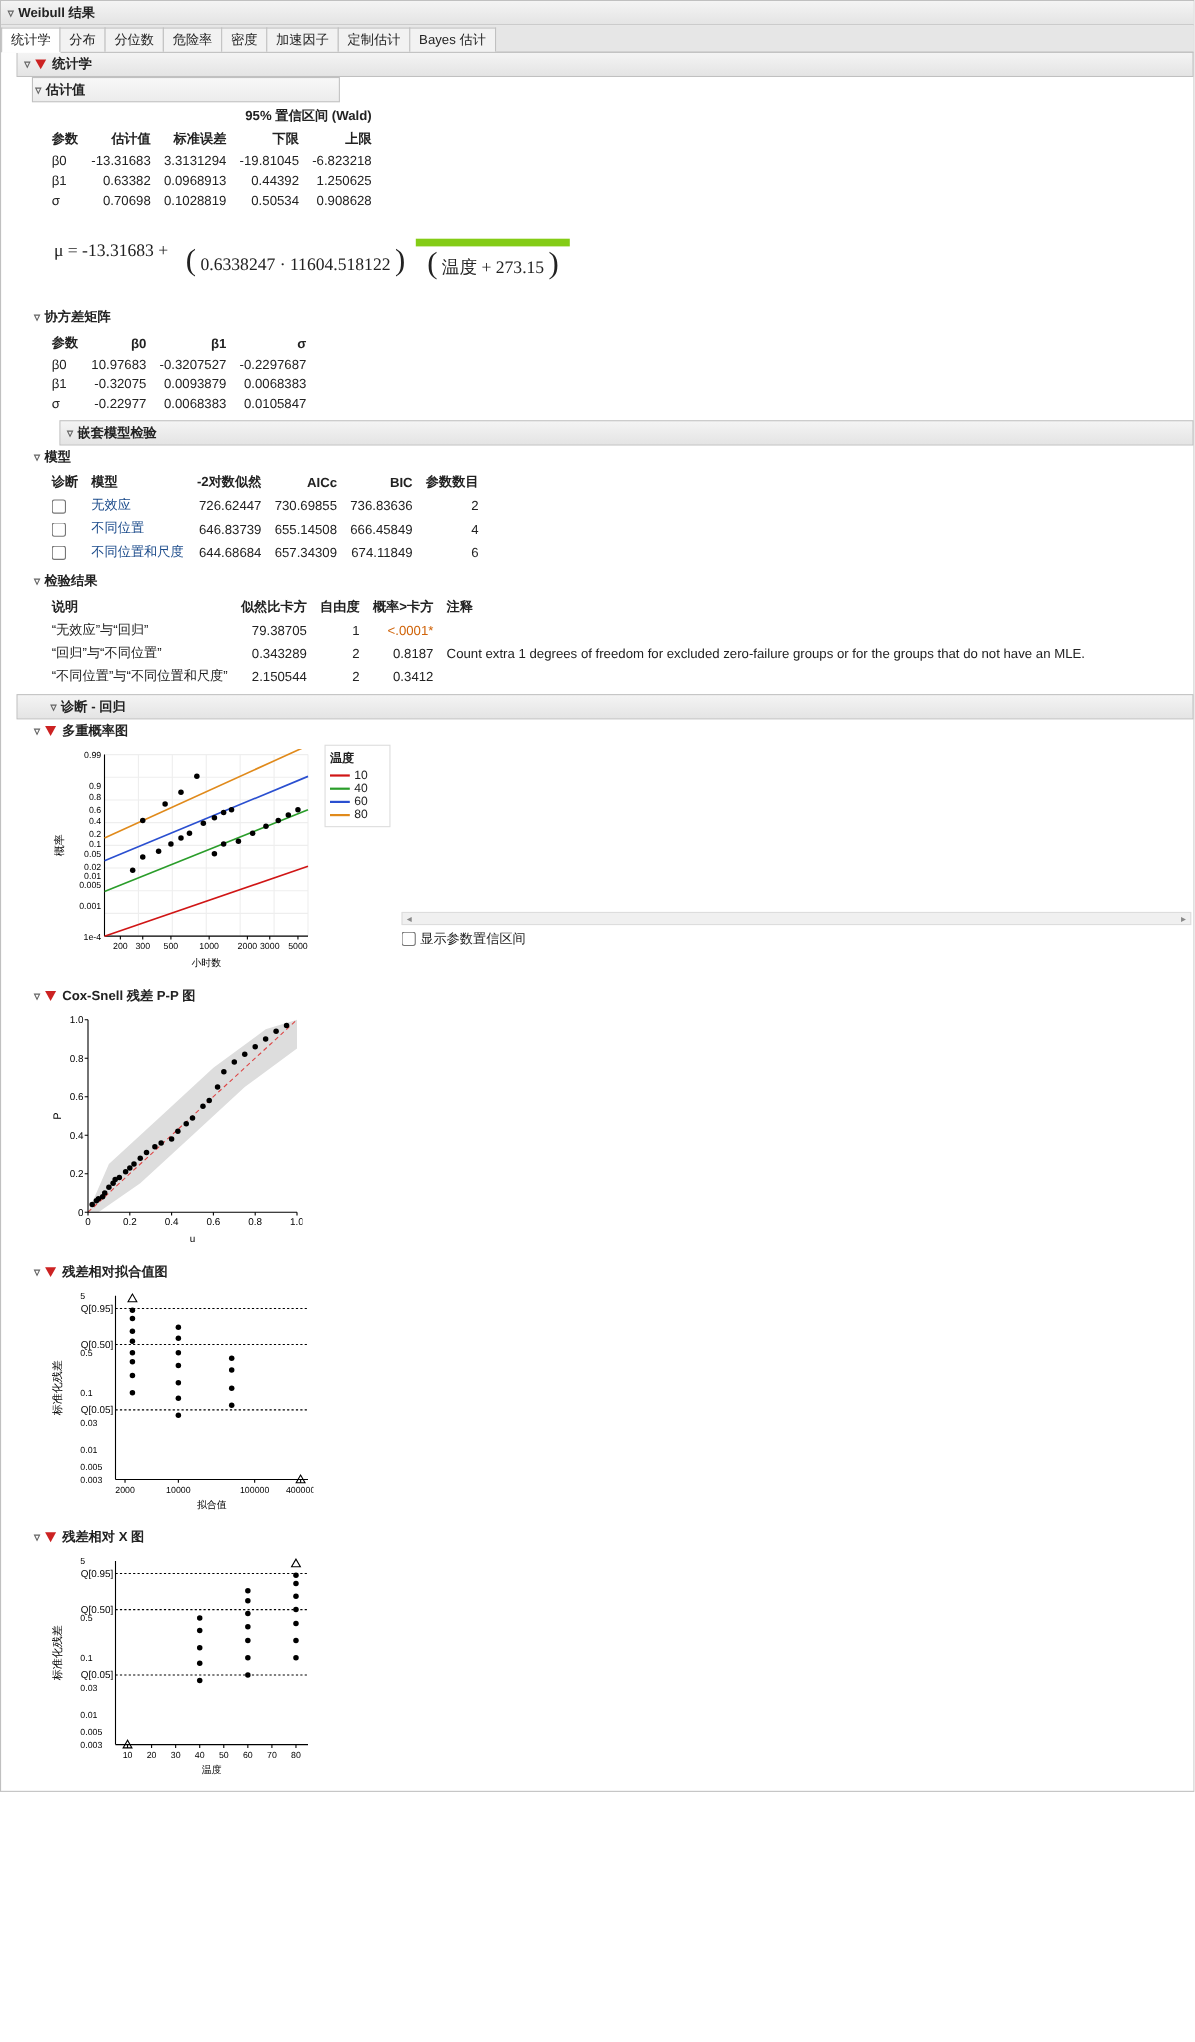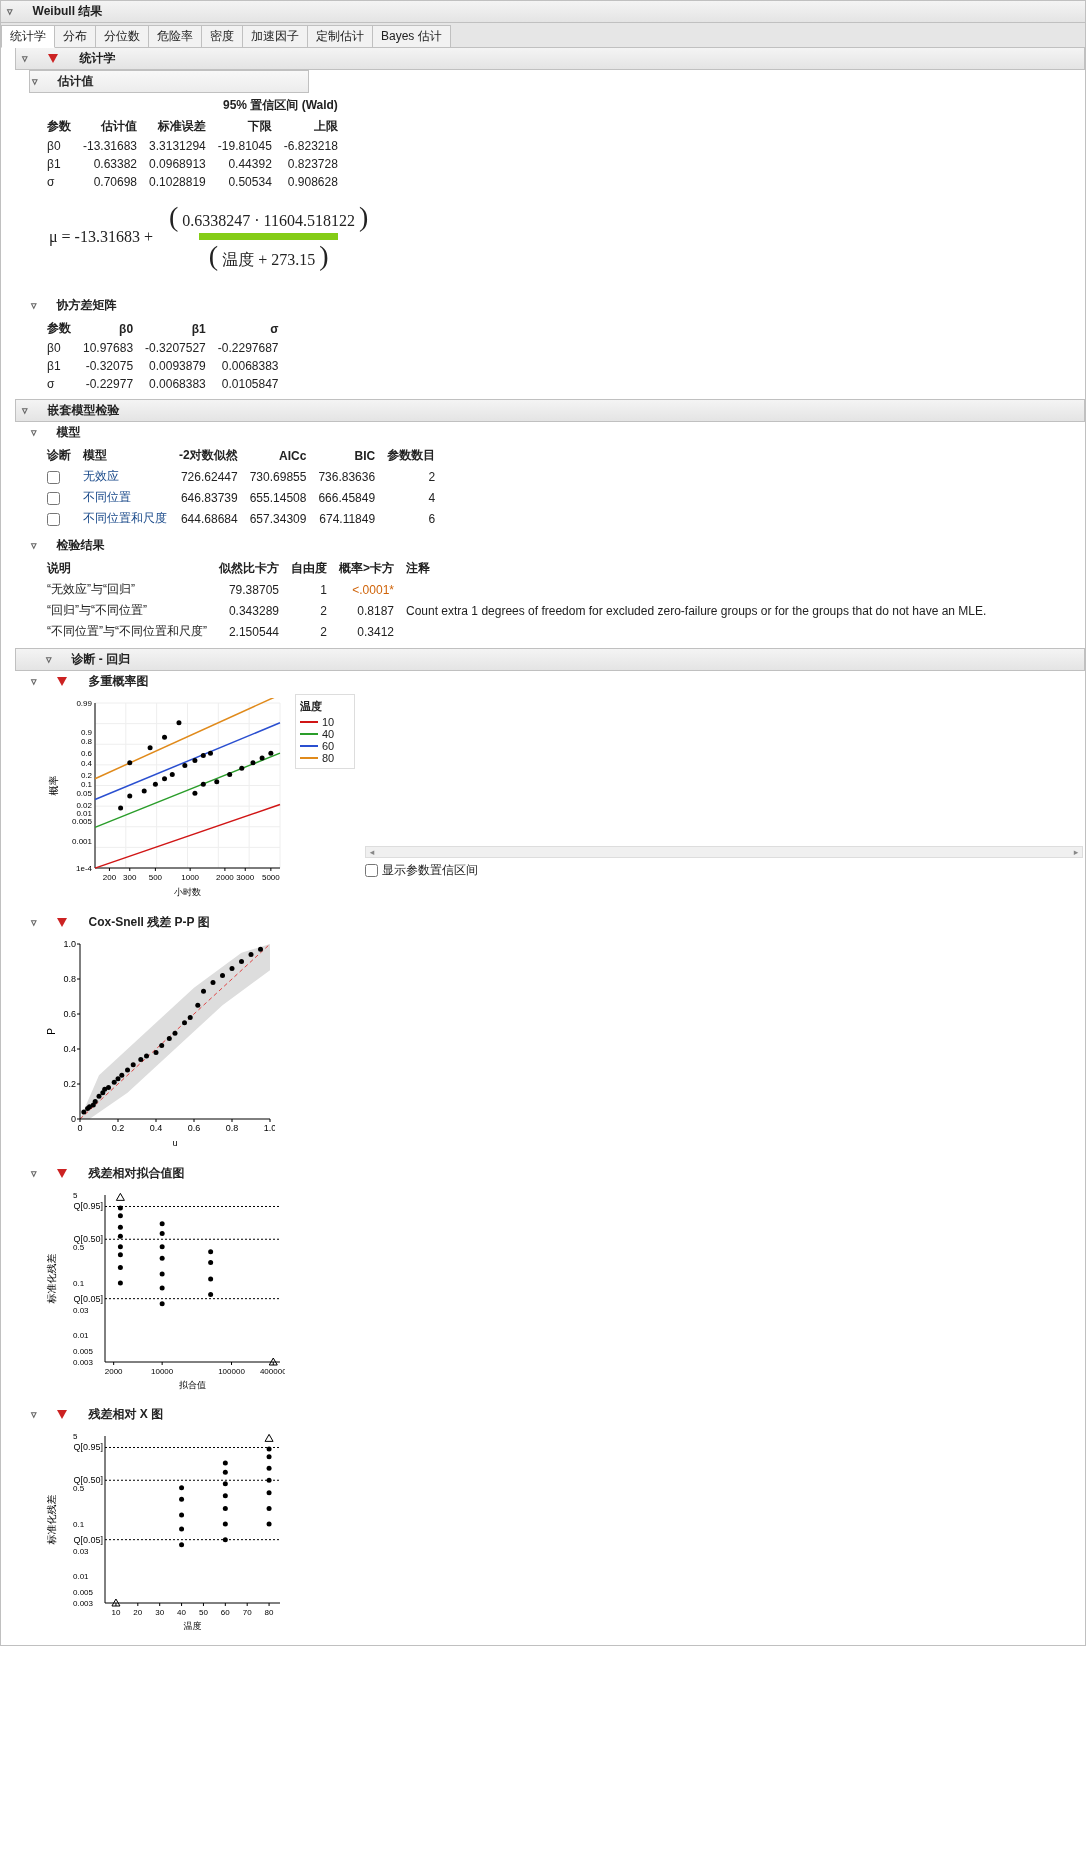--- a/index.html
+++ b/index.html
@@ -21,21 +21,21 @@
  color:var(--txt);
  background:#fff;
  width:1086px;
 }
 .panel{border:1px solid var(--bd);margin:0;}
 .panel-hdr{
  background:linear-gradient(#f4f4f4,#e4e4e4);
  border-bottom:1px solid var(--bd);
  font-weight:bold;
  padding:2px 6px;
- display:flex;align-items:center;gap:20px;
+ display:flex;align-items:center;gap:4px;
 }
 .disc{color:#666;cursor:pointer;font-size:11px;}
 .disc.open::before{content:"▿";}
 .disc.closed::before{content:"▷";}
 .redmenu{
  width:0;height:0;
  border-top:9px solid #c22;
  border-left:5px solid transparent;
  border-right:5px solid transparent;
  border-bottom:none;
@@ -69,21 +69,21 @@
 th,td{padding:2px 10px 2px 2px;text-align:right;white-space:nowrap;}
 th{font-weight:bold;}
 th.left,td.left{text-align:left;}
 a.link{color:var(--link);cursor:pointer;}
 .formula{
  font-family:"Times New Roman",serif;
  font-size:16px;
  display:flex;align-items:center;gap:6px;
  padding:10px 4px 16px 4px;
 }
-.frac{display:inline-flex;flex-direction:column;align-items:center;}
+.frac{display:inline-flex;flex-direction:row;align-items:center;margin-top:16px;}
 .frac .num,.frac .den{padding:2px 10px;}
 .frac .den{border-top:7px solid #84cc16;}
 .paren-big{font-size:28px;font-weight:100;line-height:1;}
 .chart-wrap{margin:4px 0 8px 0;}
 svg{display:block;}
 input[type=checkbox]{margin:0 4px 0 0;vertical-align:middle;}
 .hscroll{height:12px;background:#f0f0f0;border:1px solid #ddd;margin-top:2px;position:relative;}
 .hscroll::before,.hscroll::after{position:absolute;top:0;width:12px;height:100%;display:flex;align-items:center;justify-content:center;color:#888;font-size:9px;}
 .hscroll::before{content:"◂";left:0;}
 .hscroll::after{content:"▸";right:0;}
@@ -145,21 +145,21 @@
                   <td>-13.31683</td>
                   <td>3.3131294</td>
                   <td>-19.81045</td>
                   <td>-6.823218</td>
                 </tr>
                 <tr>
                   <td class="left">β1</td>
                   <td>0.63382</td>
                   <td>0.0968913</td>
                   <td>0.44392</td>
-                  <td>0.823728</td>
+                  <td>1.250625</td>
                 </tr>
                 <tr>
                   <td class="left">σ</td>
                   <td>0.70698</td>
                   <td>0.1028819</td>
                   <td>0.50534</td>
                   <td>0.908628</td>
                 </tr>
               </tbody>
      </table>
@@ -208,21 +208,21 @@
                   <td>0.0105847</td>
                 </tr>
               </tbody>
      </table>
     </div>
    </div>
 
 
   </div>
 
-  <div class="panel-hdr" style="background:linear-gradient(#f4f4f4,#e4e4e4);border:1px solid var(--bd);">
+  <div class="panel-hdr" style="background:linear-gradient(#f4f4f4,#e4e4e4);border:1px solid var(--bd);margin-left:39px;">
    <span class="disc open"></span>
    <span>嵌套模型检验</span>
   </div>
   <div class="content">
    <div class="sub">
     <div class="panel-hdr">
      <span class="disc open"></span>
      <span>模型</span>
     </div>
     <div class="sub-body">

